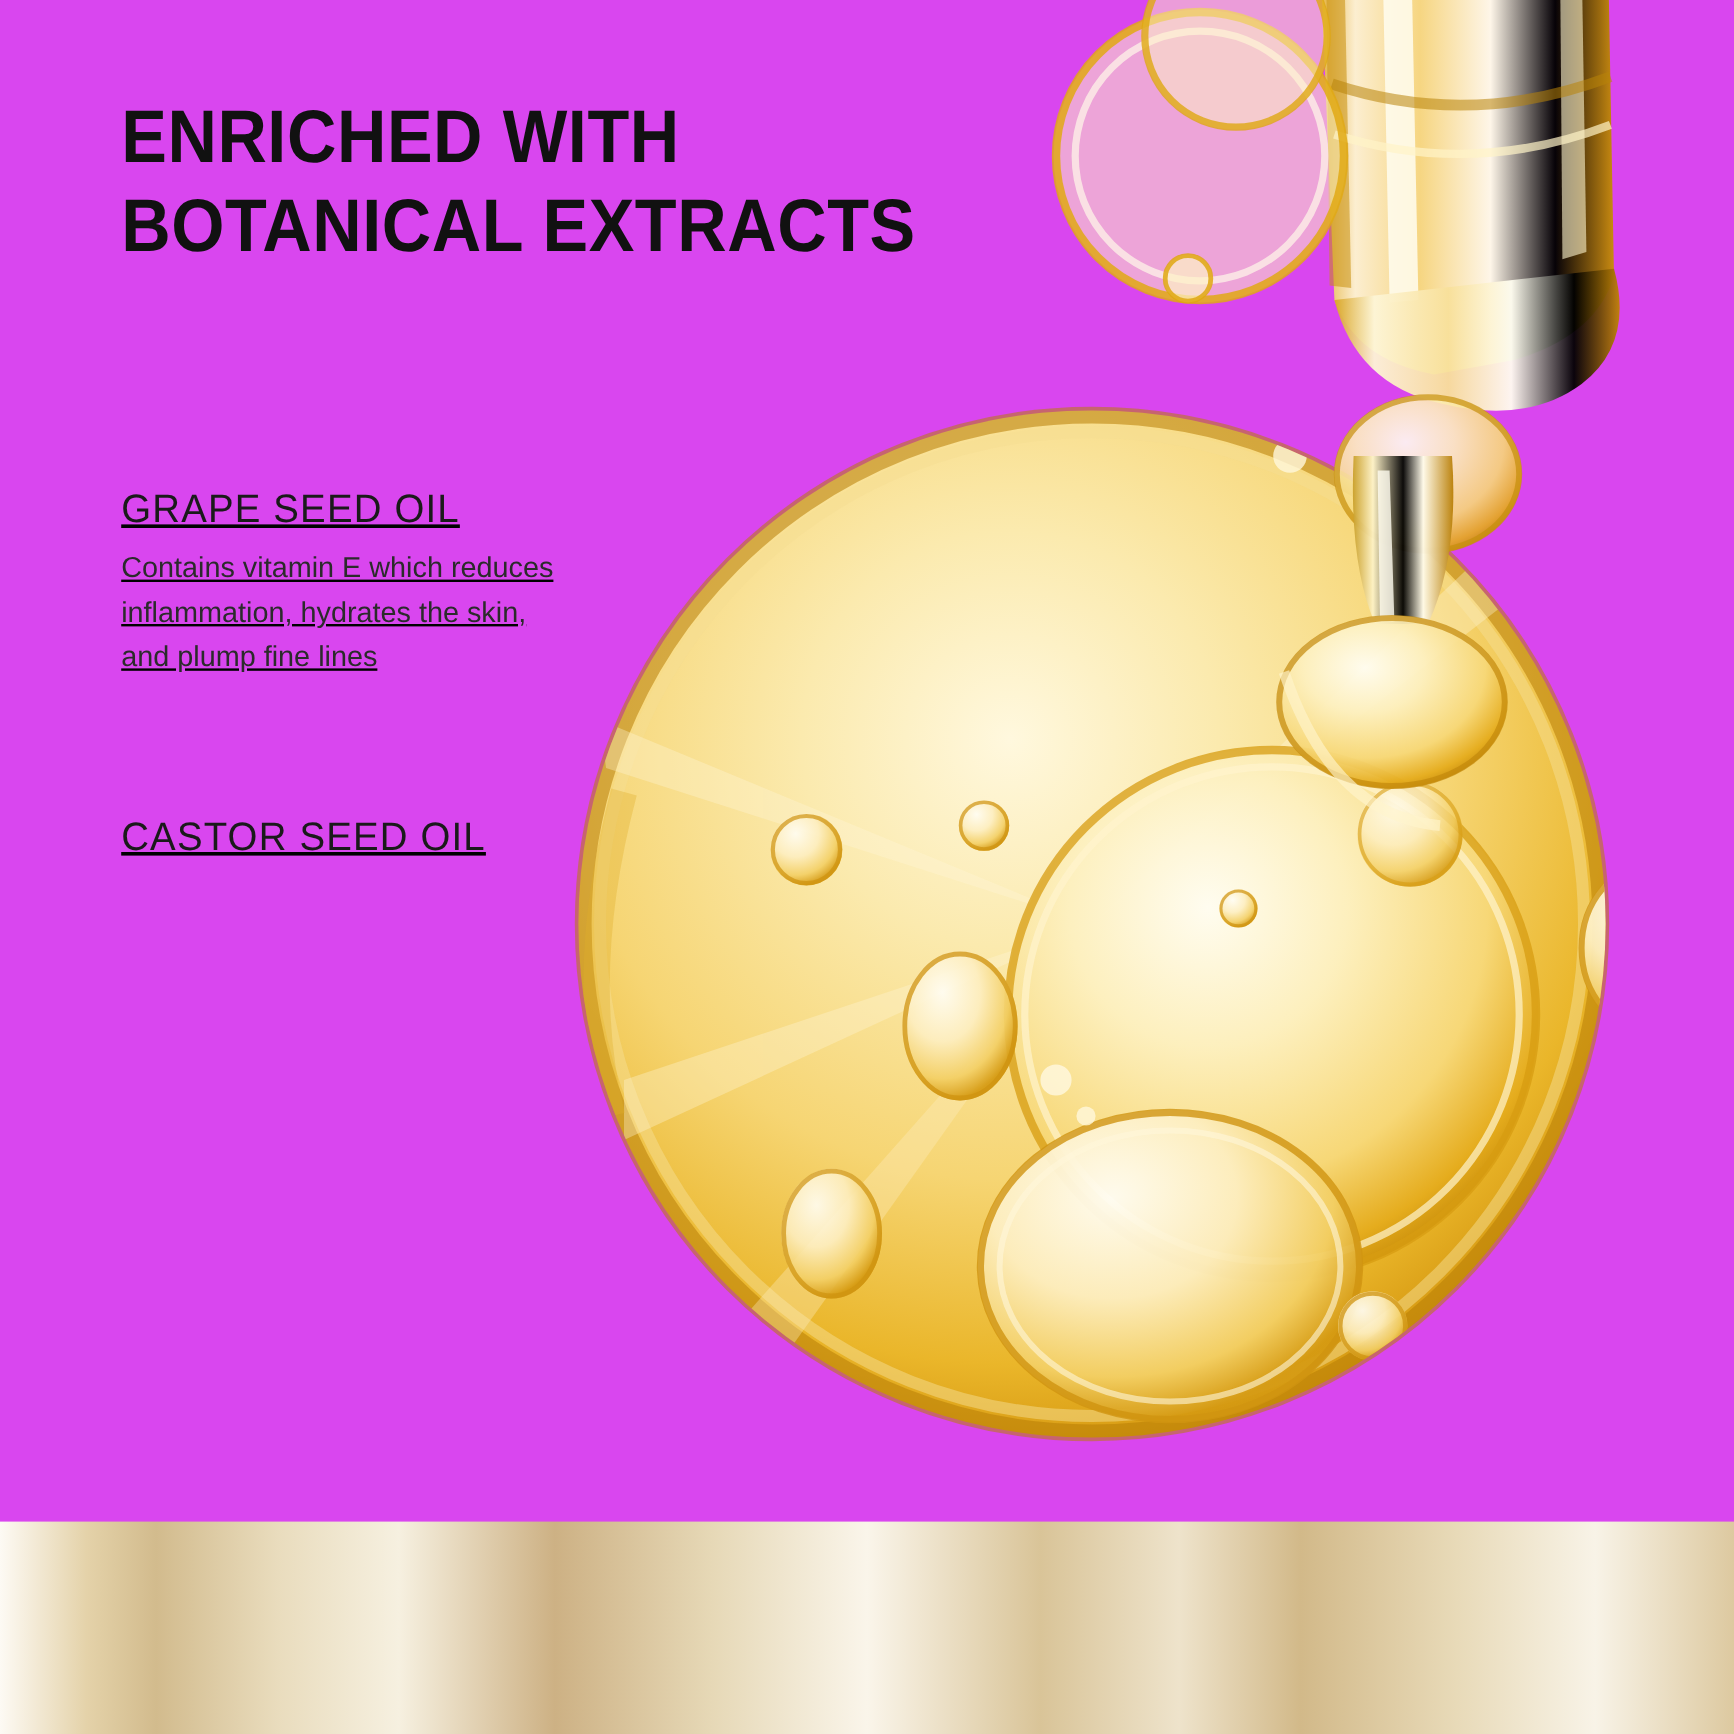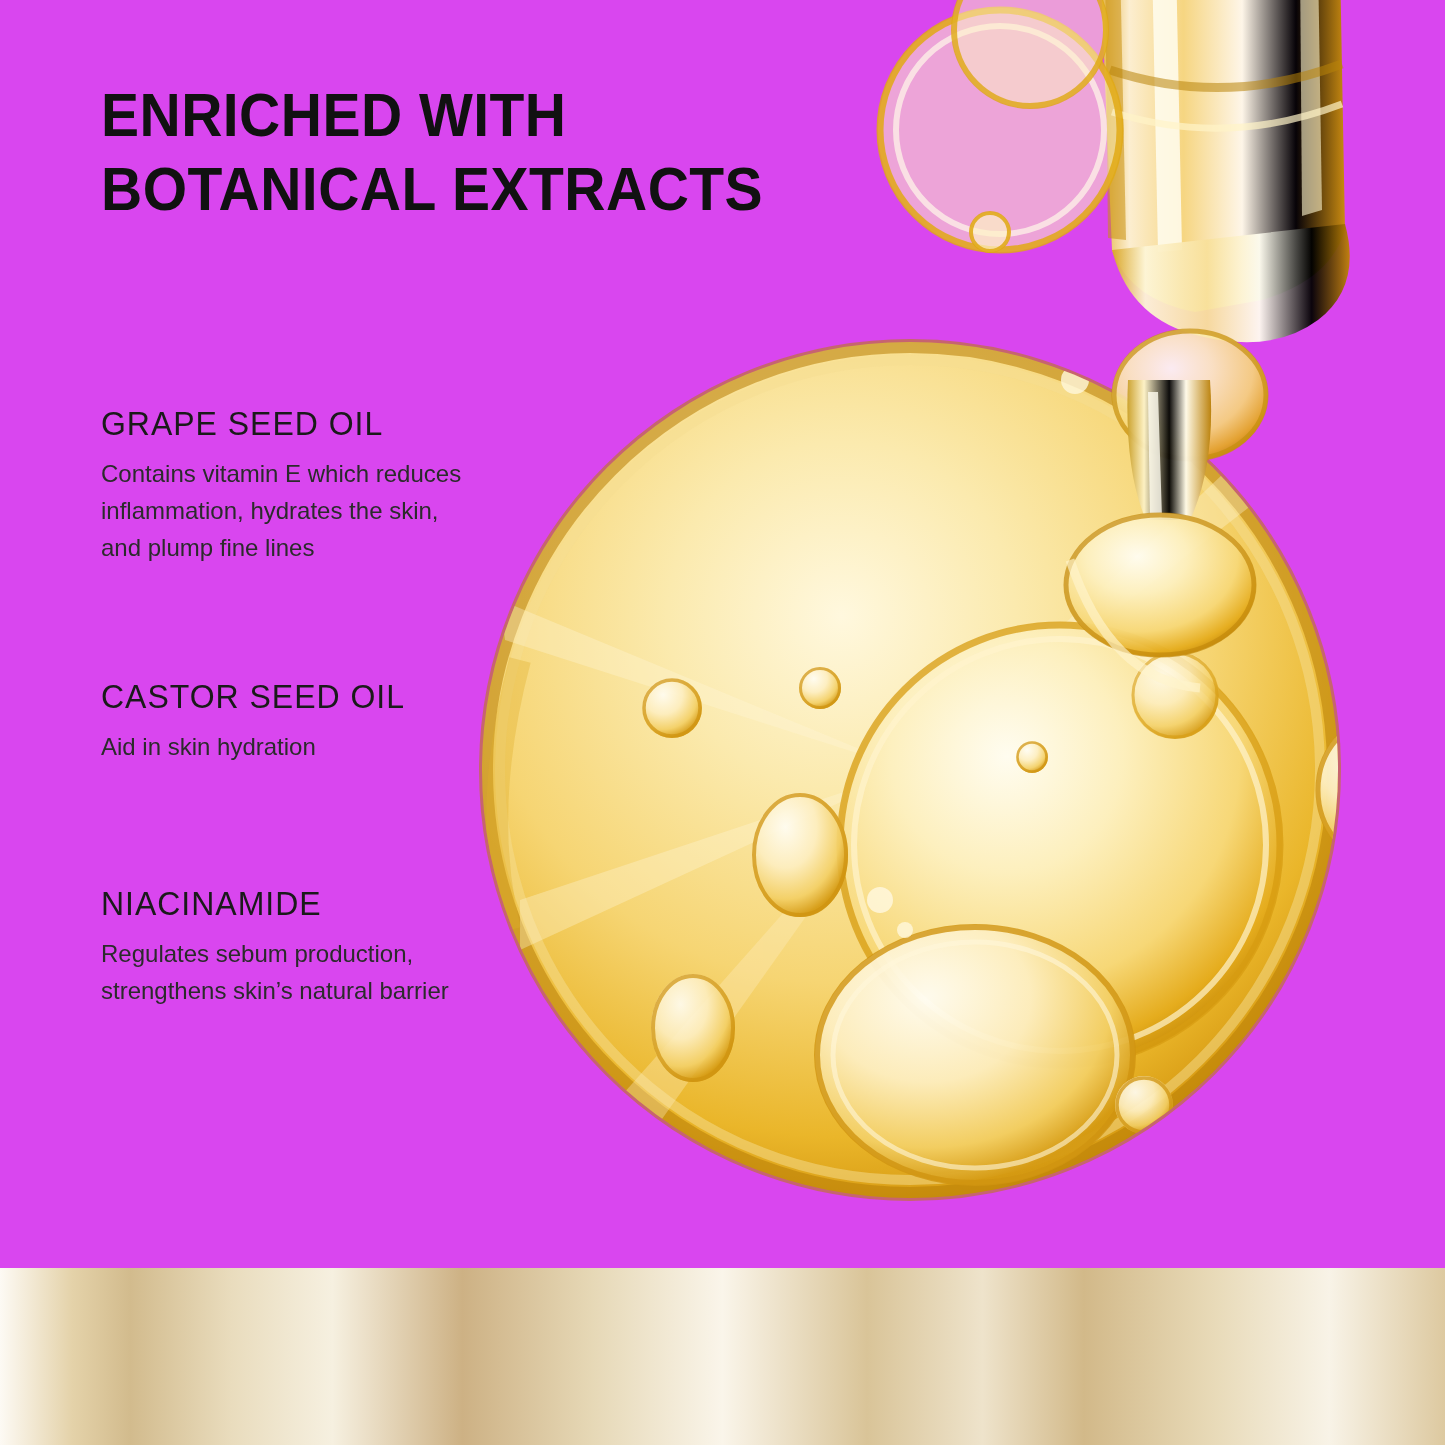--- a/index.html
+++ b/index.html
@@ -39,20 +39,21 @@
     white-space: nowrap;
   }
 
   
   .ingredients {
     position: absolute;
     left: 101px;
     top: 405px;
     width: 400px;
     z-index: 6;
+    text-decoration: underline;
   }
   .ing {
     margin-bottom: 0;
   }
   .ing-title {
     font-family: "Liberation Sans Narrow", "Liberation Sans", sans-serif;
     font-size: 33px;
     font-weight: 400;
     letter-spacing: 1.0px;
     color: #1a1a1a;
@@ -263,27 +264,22 @@
 
     <div class="ing">
       <p class="ing-title">GRAPE SEED OIL</p>
       <p class="ing-desc">Contains vitamin E which reduces inflammation, hydrates the skin, and plump fine lines</p>
     </div>
 
     <div class="gap-1"></div>
 
     <div class="ing">
       <p class="ing-title">CASTOR SEED OIL</p>
-      <p class="ing-desc">Aid in skin hydration</p>
     </div>
 
     <div class="gap-2"></div>
 
-    <div class="ing">
-      <p class="ing-title">NIACINAMIDE</p>
-      <p class="ing-desc">Regulates sebum production, strengthens skin’s natural barrier</p>
-    </div>
 
   </div>
 
   <div class="bottom-bar-fallback"></div>
 
 </div>
 
 </body></html>

